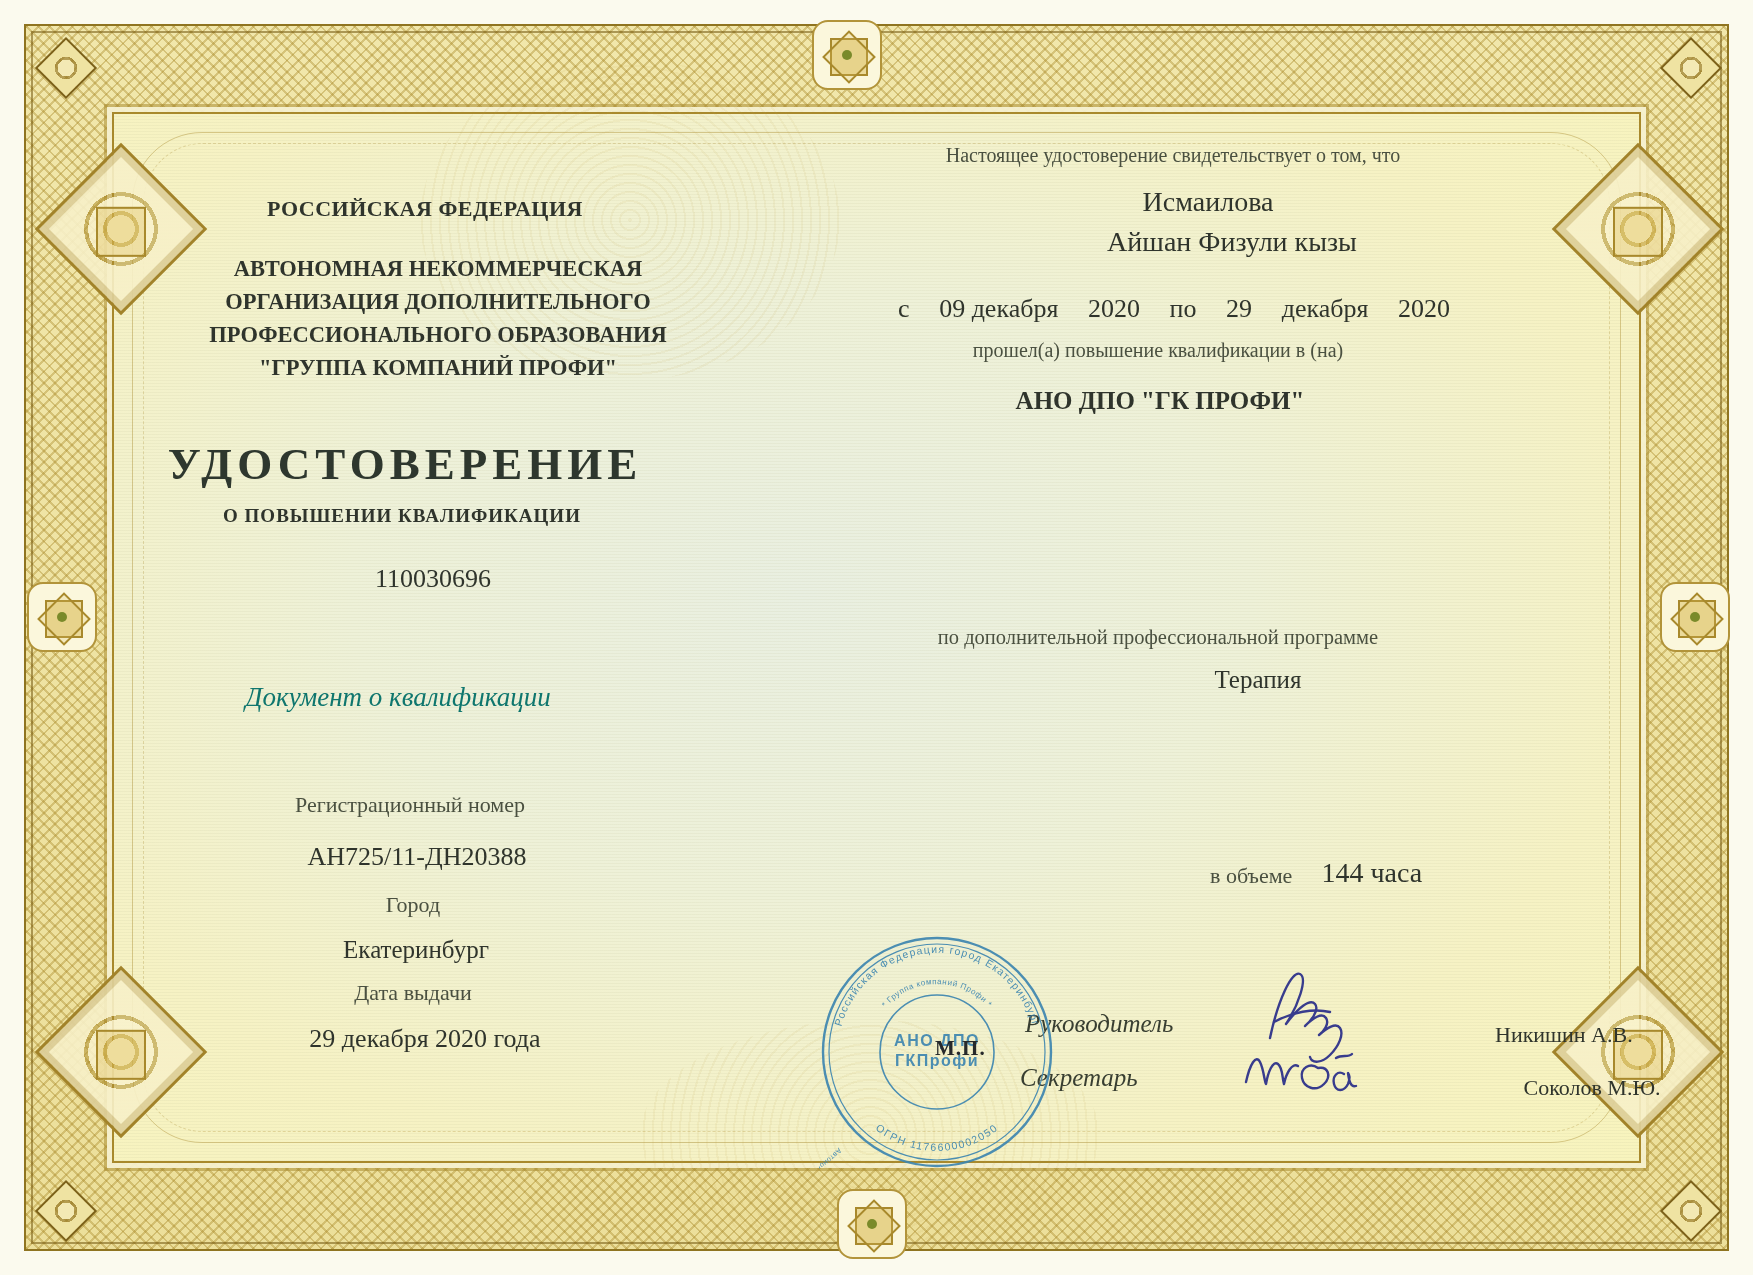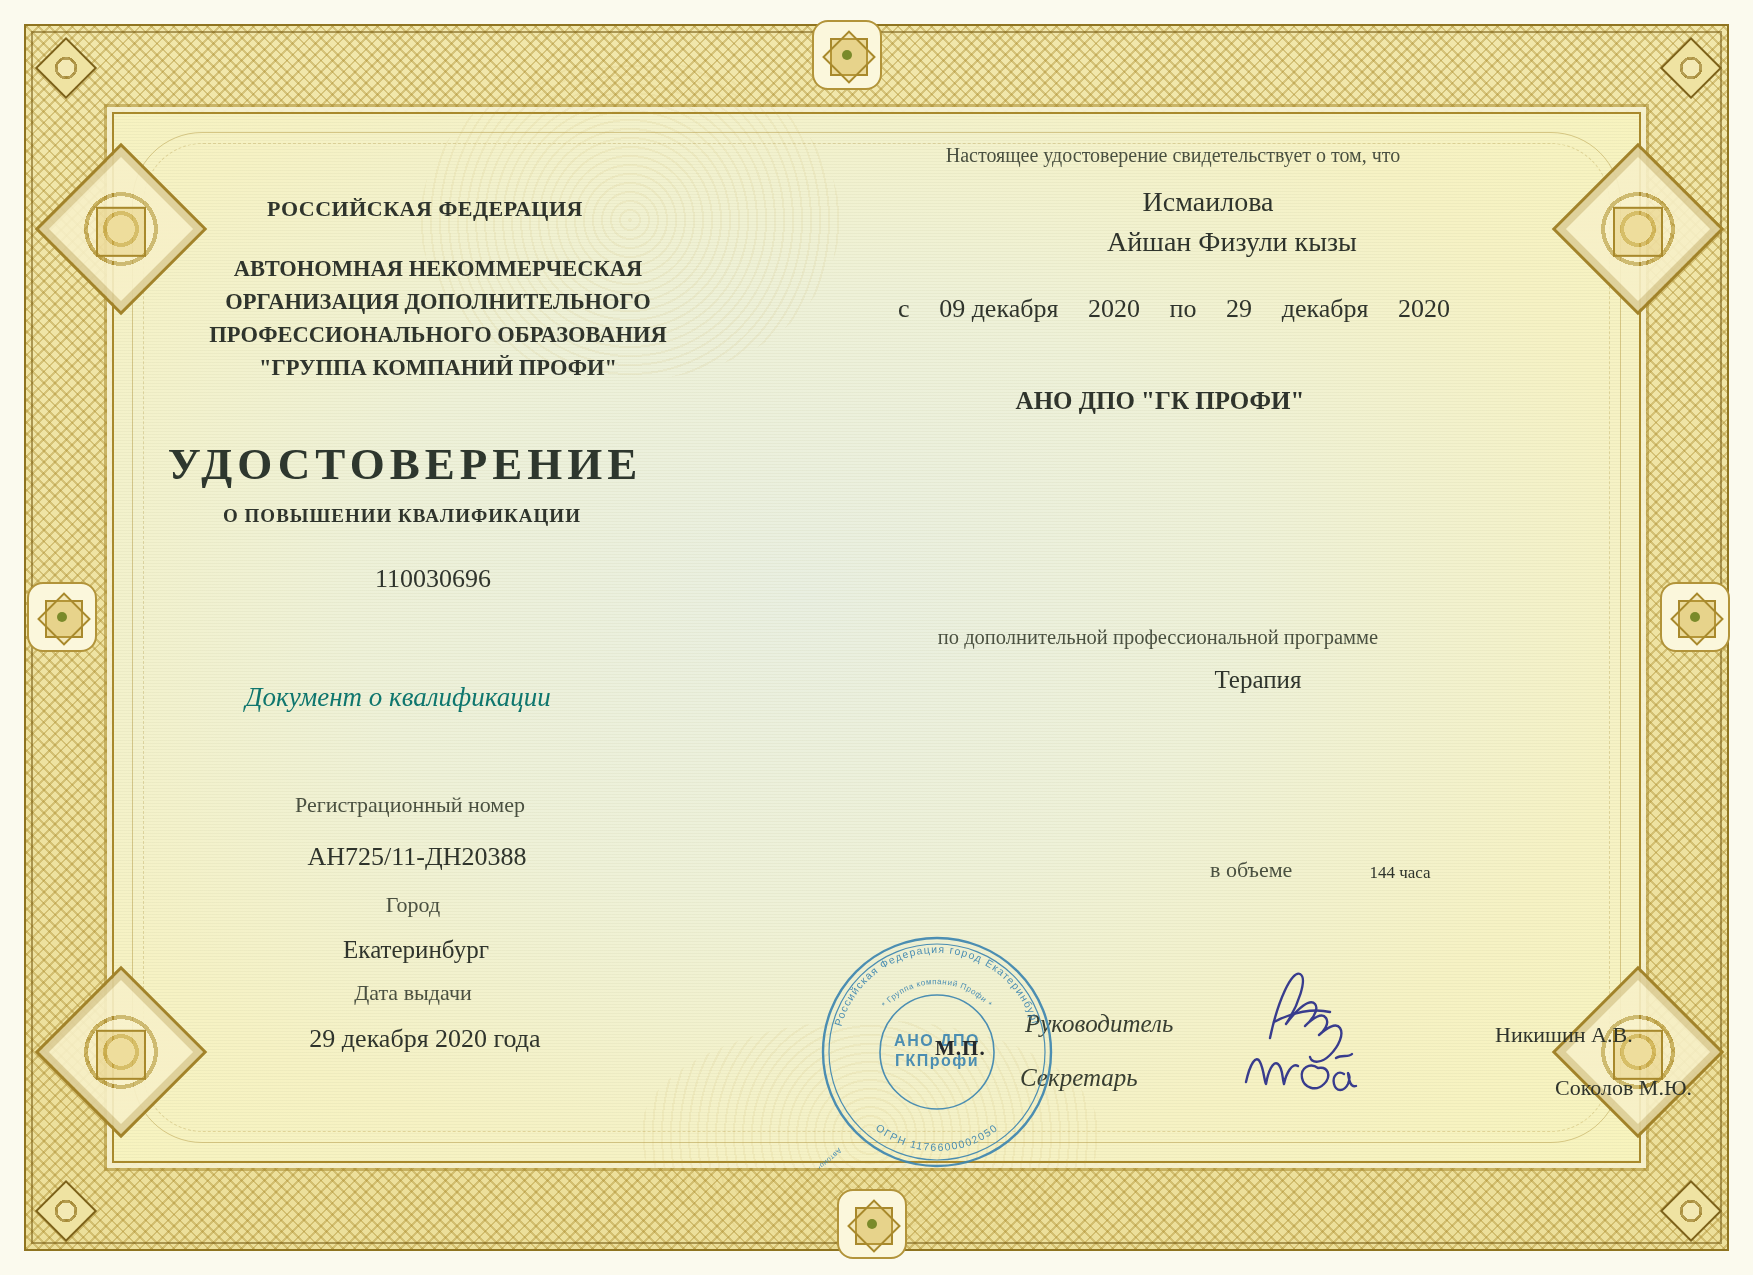--- a/index.html
+++ b/index.html
@@ -77,26 +77,26 @@
   .statement{ left:823px; top:144px; width:700px; font-size:20px;}
   .holder-last{ left:1008px; top:186px; width:400px; font-size:28px;}
   .holder-first{ left:982px; top:226px; width:500px; font-size:28px;}
   .dates{ left:898px; top:294px; width:552px; font-size:26px; display:flex; justify-content:space-between; }
   .completed{ left:858px; top:339px; width:600px; font-size:20px;}
   .institution{ left:860px; top:387px; width:600px; font-size:25px; font-weight:bold;}
   .program-label{ left:858px; top:626px; width:600px; font-size:20.5px;}
   .program{ left:1108px; top:666px; width:300px; font-size:25px;}
   .volume{ left:1210px; top:857px; width:300px; display:flex; gap:29px; align-items:flex-end; text-align:left;}
   .volume .vl{ font-size:22px;}
-  .volume .vv{ font-size:17px;margin-left:48px;}
+  .volume .vv{ font-size:28px;}
 
   .head-label{ left:1025px; top:1010px; width:220px; font-size:25px; font-style:italic; text-align:left; color:#383e31;}
   .sec-label{ left:1020px; top:1064px; width:220px; font-size:25px; font-style:italic; text-align:left; color:#383e31;}
   .head-name{ left:1495px; top:1022px; width:200px; font-size:22px; text-align:left;}
-  .sec-name{ left:1492px; top:1075px; width:200px; font-size:22px; text-align:right;}
+  .sec-name{ left:1492px; top:1075px; width:200px; font-size:22px; text-align:center;}
   .mp{ left:935px; top:1036px; width:100px; z-index:5; font-size:21px; font-weight:bold; letter-spacing:1px; color:#26292b; text-align:left;}
 
   .stamp{ position:absolute; left:819px; top:934px; width:236px; height:236px; z-index:4; opacity:.92;}
   .stamp text{ font-family:"Liberation Sans", sans-serif; }
   .sigs{ position:absolute; left:1240px; top:960px; width:200px; height:155px; z-index:5;}
 </style>
 </head>
 <body>
 
 <div class="page">
@@ -171,20 +171,21 @@
   <div class="tb holder-first">Айшан Физули кызы</div>
   <div class="tb dates">
     <span>с</span>
     <span>09 декабря</span>
     <span>2020</span>
     <span>по</span>
     <span>29</span>
     <span>декабря</span>
     <span>2020</span>
   </div>
+  <div class="tb completed label">прошел(а) повышение квалификации в (на)</div>
   <div class="tb institution">АНО ДПО "ГК ПРОФИ"</div>
   <div class="tb program-label label">по дополнительной профессиональной программе</div>
   <div class="tb program">Терапия</div>
   <div class="tb volume">
     <span class="vl label">в объеме</span>
     <span class="vv">144 часа</span>
   </div>
 
   <div class="tb head-label">Руководитель</div>
   <div class="tb sec-label">Секретарь</div>

